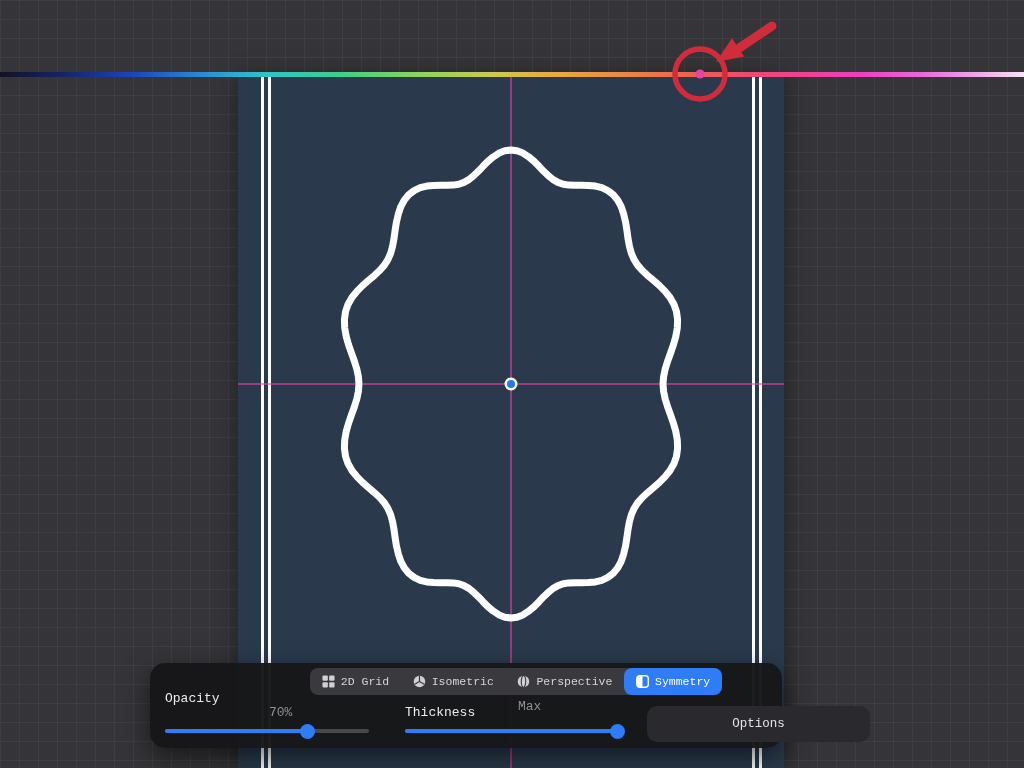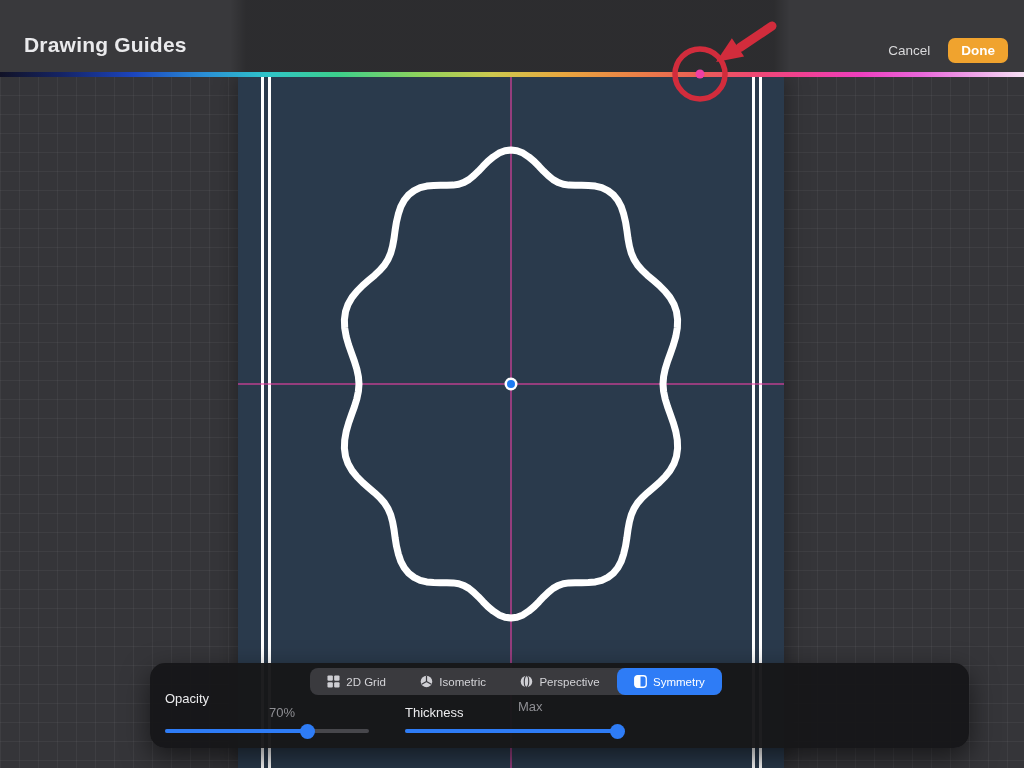--- a/index.html
+++ b/index.html
@@ -61,23 +61,23 @@
   }
 
   
   .hue-strip { position:absolute; left:0; top:72px; width:1024px; height:5px; z-index:11; }
 
   
   .annotation-svg { position:absolute; left:620px; top:0; width:200px; height:130px; z-index:30; pointer-events:none; }
 
   
   .panel {
-    position:absolute; left:150px; top:663px; width:819px; height:85px;
+    position:absolute; left:150px; top:663px; width:632px; height:85px;
     background:rgba(23,23,25,0.97); border-radius:15px;
-    box-shadow:0 10px 28px rgba(0,0,0,0.55); z-index:20;
+    box-shadow:0 10px 28px rgba(0,0,0,0.55); z-index:20;font-family:Liberation Mono, monospace;
   }
   .segmented {
     position:absolute; left:160px; top:5px; width:412px; height:27px;
     background:#3A3A3E; border-radius:8px;
     display:flex; align-items:stretch;
   }
   .seg-item {
     flex:1 1 auto; display:flex; align-items:center; justify-content:center;
     gap:6px; border-radius:8px; color:#D4D4D8; font-size:11.5px;
     padding:0 10px; white-space:nowrap; cursor:pointer;
@@ -124,28 +124,20 @@
     <svg class="scallop-svg" viewBox="0 0 546 691">
       <path id="scallop-path" fill="none" stroke="#FFFFFF" stroke-width="7" stroke-linejoin="round" d="M425.0 307.0L425.6 299.6L427.2 292.0L429.6 284.3L432.5 276.2L435.4 267.9L437.8 259.5L439.3 251.0L439.6 242.7L438.5 234.7L435.9 227.2L431.9 220.3L426.9 214.1L421.2 208.4L415.2 203.2L409.4 198.3L404.1 193.3L399.6 188.1L396.0 182.4L393.3 176.1L391.4 169.1L390.0 161.5L388.9 153.4L387.6 145.2L385.7 137.2L383.2 129.7L379.7 123.1L375.3 117.7L369.9 113.6L363.8 110.7L357.3 109.1L350.4 108.4L343.6 108.3L337.1 108.3L330.9 108.1L325.2 107.2L320.0 105.4L315.1 102.6L310.4 98.8L305.7 94.3L301.0 89.3L296.0 84.3L290.6 79.8L285.0 76.1L279.0 73.8L273.0 73.0L267.0 73.8L261.0 76.1L255.4 79.8L250.0 84.3L245.0 89.3L240.3 94.3L235.6 98.8L230.9 102.6L226.0 105.4L220.8 107.2L215.1 108.1L208.9 108.3L202.4 108.3L195.6 108.4L188.8 109.1L182.2 110.7L176.1 113.6L170.7 117.7L166.3 123.1L162.8 129.7L160.3 137.2L158.4 145.2L157.1 153.4L156.0 161.5L154.6 169.1L152.7 176.1L150.0 182.4L146.4 188.1L141.9 193.3L136.6 198.3L130.8 203.2L124.8 208.4L119.1 214.1L114.1 220.3L110.1 227.2L107.5 234.7L106.4 242.7L106.7 251.0L108.2 259.5L110.6 267.9L113.5 276.2L116.4 284.3L118.8 292.0L120.4 299.6L121.0 307.0L120.4 314.4L118.8 322.0L116.4 329.7L113.5 337.8L110.6 346.1L108.2 354.5L106.7 363.0L106.4 371.3L107.5 379.3L110.1 386.8L114.1 393.7L119.1 399.9L124.8 405.6L130.8 410.8L136.6 415.8L141.9 420.7L146.4 425.9L150.0 431.6L152.7 437.9L154.6 444.9L156.0 452.5L157.1 460.6L158.4 468.8L160.3 476.8L162.8 484.3L166.3 490.9L170.7 496.3L176.1 500.4L182.2 503.3L188.7 504.9L195.6 505.6L202.4 505.7L208.9 505.7L215.1 505.9L220.8 506.8L226.0 508.6L230.9 511.4L235.6 515.2L240.3 519.7L245.0 524.7L250.0 529.7L255.4 534.2L261.0 537.9L267.0 540.2L273.0 541.0L279.0 540.2L285.0 537.9L290.6 534.2L296.0 529.7L301.0 524.7L305.7 519.7L310.4 515.2L315.1 511.4L320.0 508.6L325.2 506.8L330.9 505.9L337.1 505.7L343.6 505.7L350.4 505.6L357.3 504.9L363.8 503.3L369.9 500.4L375.3 496.3L379.7 490.9L383.2 484.3L385.7 476.8L387.6 468.8L388.9 460.6L390.0 452.5L391.4 444.9L393.3 437.9L396.0 431.6L399.6 425.9L404.1 420.7L409.4 415.8L415.2 410.8L421.2 405.6L426.9 399.9L431.9 393.7L435.9 386.8L438.5 379.3L439.6 371.3L439.3 363.0L437.8 354.5L435.4 346.1L432.5 337.8L429.6 329.7L427.2 322.0L425.6 314.4L425.0 307.0Z"></path>
     </svg>
 
     <svg class="center-node-svg" viewBox="0 0 20 20">
       <circle cx="10" cy="10" r="6.5" fill="#FFFFFF"></circle>
       <circle cx="10" cy="10" r="4" fill="var(--touch-node-blue)"></circle>
     </svg>
   </div>
 
-  <header class="topbar">
-    <div class="topbar-shade"></div>
-    <div class="page-title">Drawing Guides</div>
-    <div class="header-actions">
-      <span class="cancel-btn">Cancel</span>
-      <span class="done-btn">Done</span>
-    </div>
-  </header>
 
   <div class="hue-strip" id="hue-strip" style="background: linear-gradient(to right, rgb(17, 18, 38) 0%, rgb(21, 36, 101) 6%, rgb(28, 69, 190) 13%, rgb(42, 143, 214) 20%, rgb(47, 196, 201) 26%, rgb(60, 207, 140) 33%, rgb(143, 211, 92) 41%, rgb(205, 201, 79) 48%, rgb(233, 167, 63) 55%, rgb(235, 129, 71) 62%, rgb(234, 95, 85) 68%, rgb(238, 74, 111) 73%, rgb(240, 65, 143) 78%, rgb(238, 63, 190) 84%, rgb(233, 104, 219) 90%, rgb(240, 174, 235) 96%, rgb(247, 226, 245) 100%);"></div>
 
   <svg class="annotation-svg" viewBox="620 0 200 130">
     <circle cx="700" cy="74" r="4.5" style="fill:var(--symmetry-point-pink)"></circle>
     <circle cx="700" cy="74" r="25" fill="none" stroke-width="5.5" style="stroke:var(--annotation-red)"></circle>
     <path d="M772 26 L740 47.5" stroke-width="9" stroke-linecap="round" style="stroke:var(--annotation-red)"></path>
     <polygon points="716,62 731.9,38.2 744.1,56.5" style="fill:var(--annotation-red)"></polygon>
   </svg>
 
@@ -191,15 +183,16 @@
       <div class="slider-thumb" id="opacity-thumb" style="left: calc(70% - 8px);"></div>
     </div>
 
     <div class="sg-label" style="left:255px; top:42px;">Thickness</div>
     <div class="sg-value" style="left:368px; top:36px;">Max</div>
     <div class="slider-track" style="left:255px; top:66px; width:213px;">
       <div class="slider-fill" id="thickness-fill" style="width: 100%;"></div>
       <div class="slider-thumb" id="thickness-thumb" style="left: calc(100% - 8px);"></div>
     </div>
 
+    <div class="options-btn">Options</div>
   </div>
 
 </div>
 
 </body></html>

